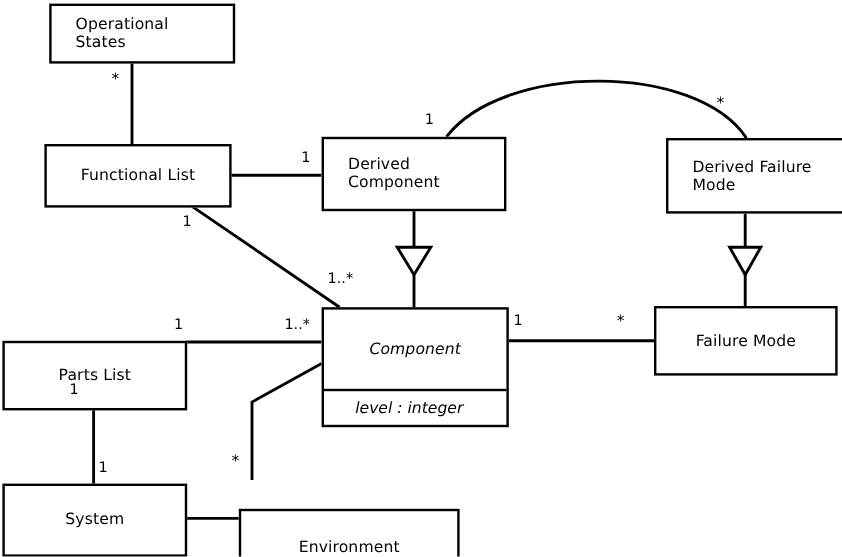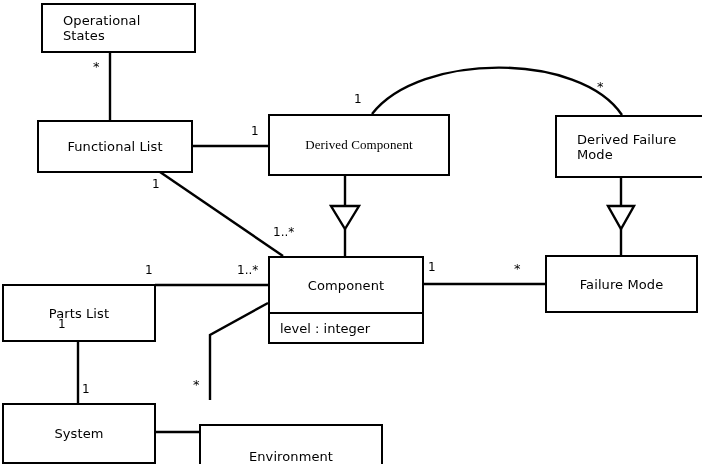--- a/index.html
+++ b/index.html
@@ -40,21 +40,21 @@
     letter-spacing: 0.1px;
     padding: 0 20px;
   }
   .uml-attr-compartment {
     border-top: 2px solid #000000;
     display: flex;
     align-items: center;
     justify-content: flex-start;
     font-size: 13px;
     color: #000000;
-    padding: 3px 0 3px 10px;
+    padding: 3px 0 3px 26px;
     min-height: 22px;
   }
   .mult-label {
     position: absolute;
     font-size: 12px;
     color: #000000;
     white-space: nowrap;
     line-height: 1;
   }
   .mult-label.star {
@@ -96,33 +96,33 @@
   </svg>
 
   <div class="uml-class" style="left:41px; top:3px; width:155px; height:50px;">
     <div class="uml-name-compartment">Operational States</div>
   </div>
 
   <div class="uml-class" style="left:37px; top:120px; width:156px; height:53px;">
     <div class="uml-name-compartment">Functional List</div>
   </div>
 
-  <div class="uml-class" style="left:268px; top:114px; width:182px; height:62px;font-family:Liberation Serif, serif;">
+  <div class="uml-class" style="left:268px; top:114px; width:154px; height:62px;">
     <div class="uml-name-compartment">Derived Component</div>
   </div>
 
   <div class="uml-class" style="left:543px; top:115px; width:150px; height:63px;margin-left:12px;">
     <div class="uml-name-compartment">Derived Failure Mode</div>
   </div>
 
   <div class="uml-class" style="left:2px; top:256px; width:154px; height:58px;margin-top:28px;">
     <div class="uml-name-compartment">Parts List</div>
   </div>
 
-  <div class="uml-class" style="left:268px; top:256px; width:156px; height:88px;">
+  <div class="uml-class" style="left:268px; top:256px; width:156px; height:100px;font-style:italic;">
     <div class="uml-name-compartment">Component</div>
     <div class="uml-attr-compartment">level : integer</div>
   </div>
 
   <div class="uml-class" style="left:2px; top:403px; width:154px; height:61px;">
     <div class="uml-name-compartment">System</div>
   </div>
 
   <div class="uml-class" style="left:545px; top:255px; width:153px; height:58px;">
     <div class="uml-name-compartment">Failure Mode</div>

